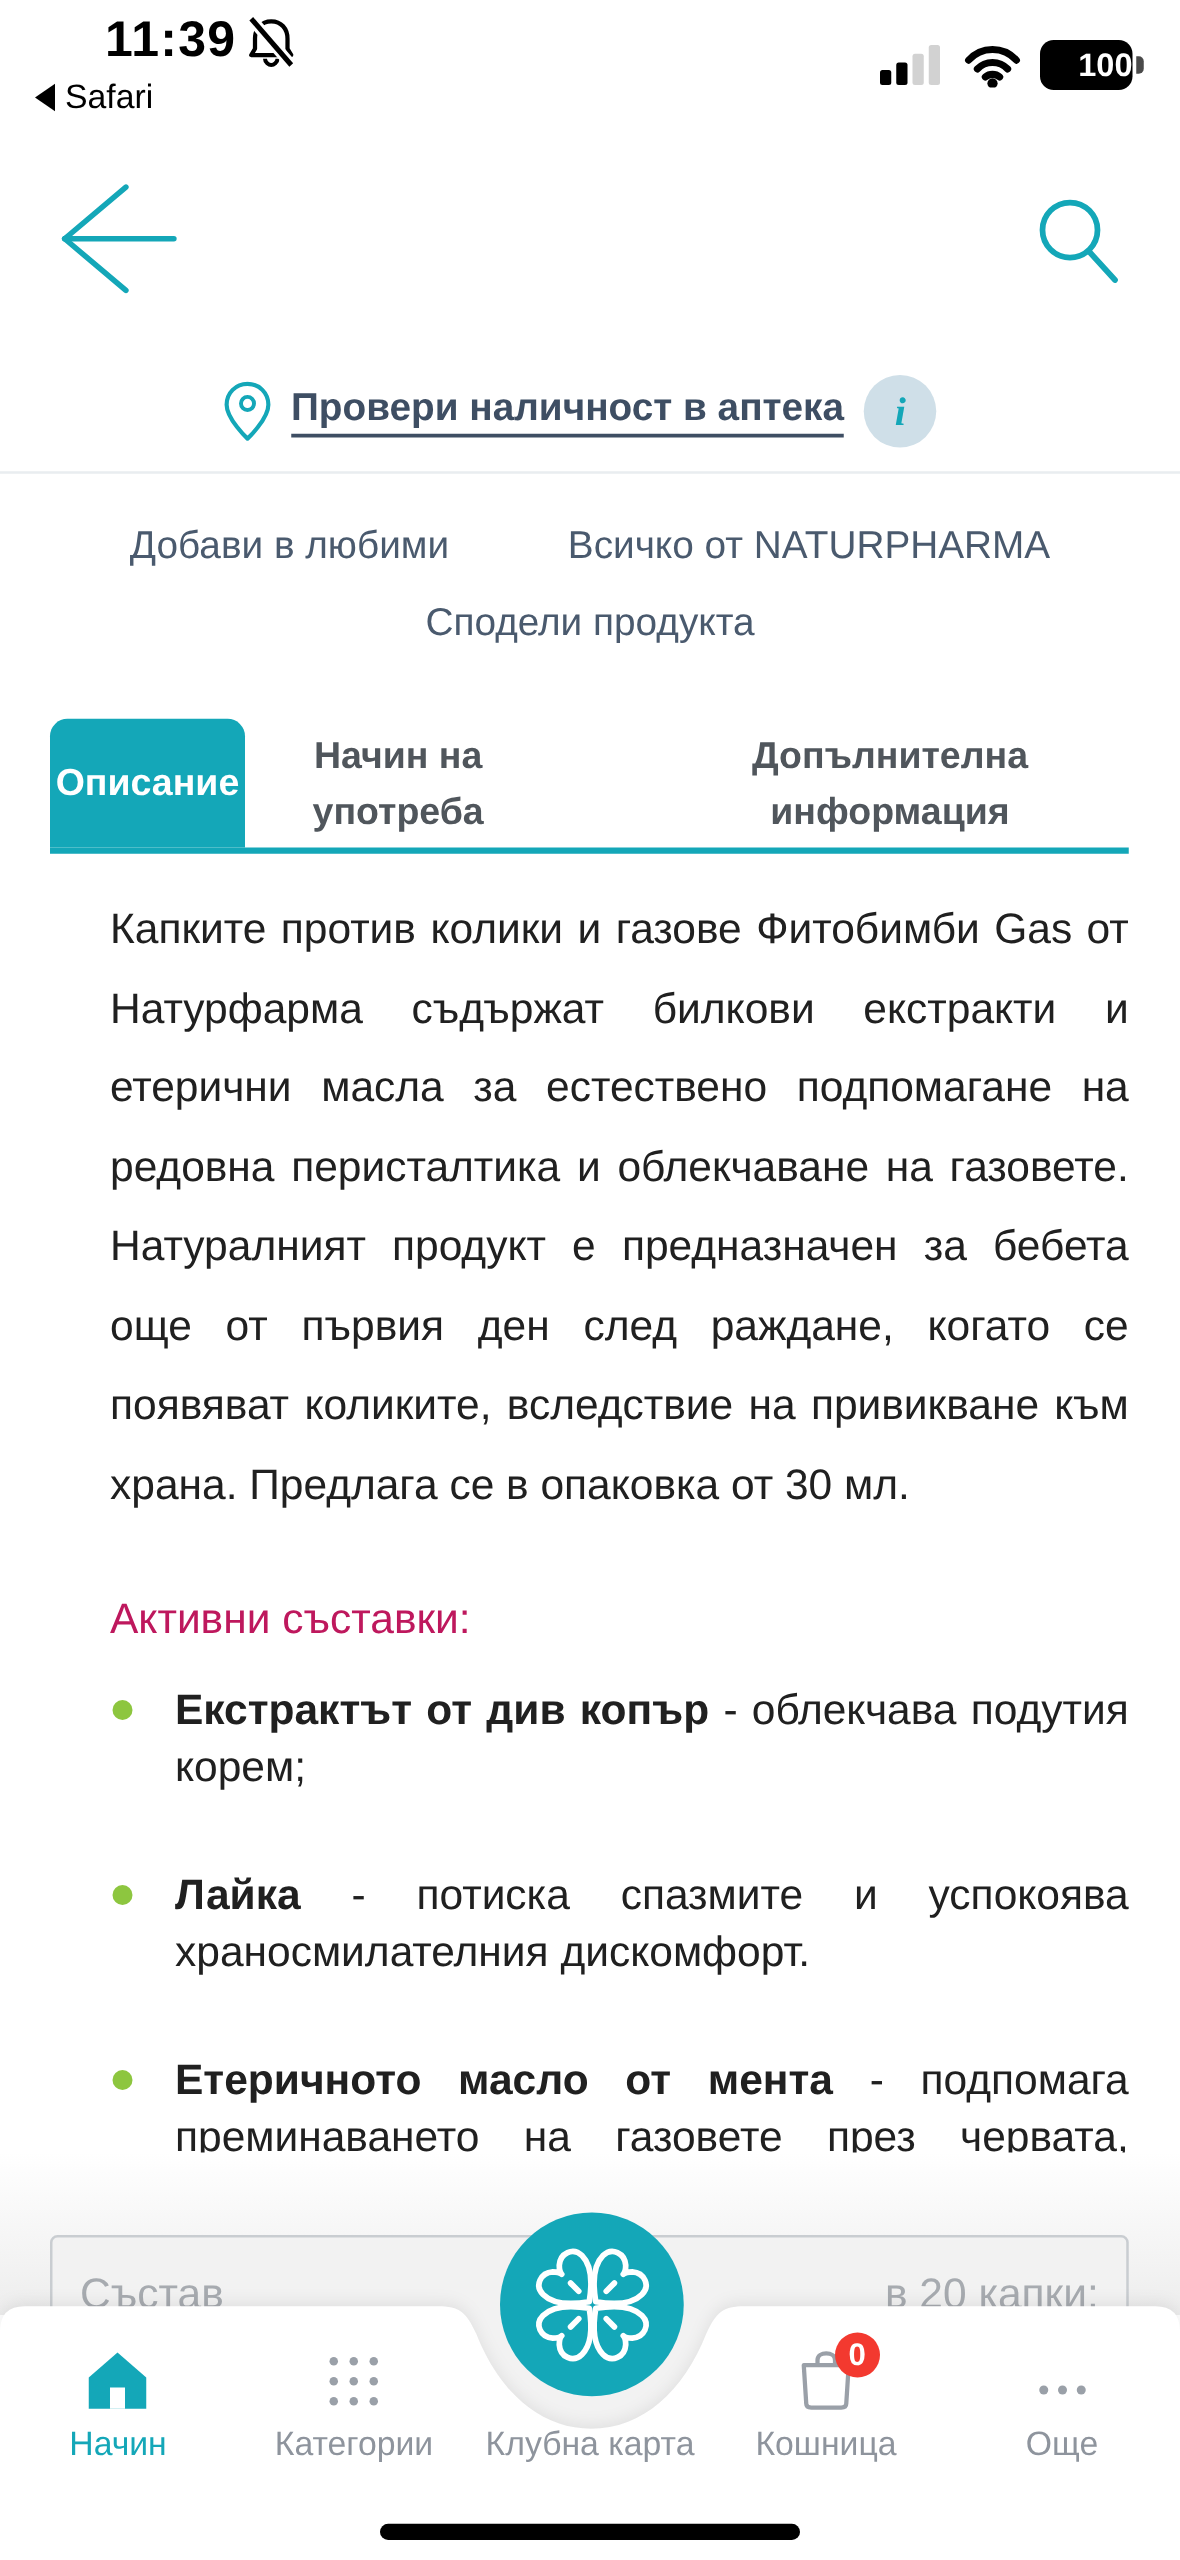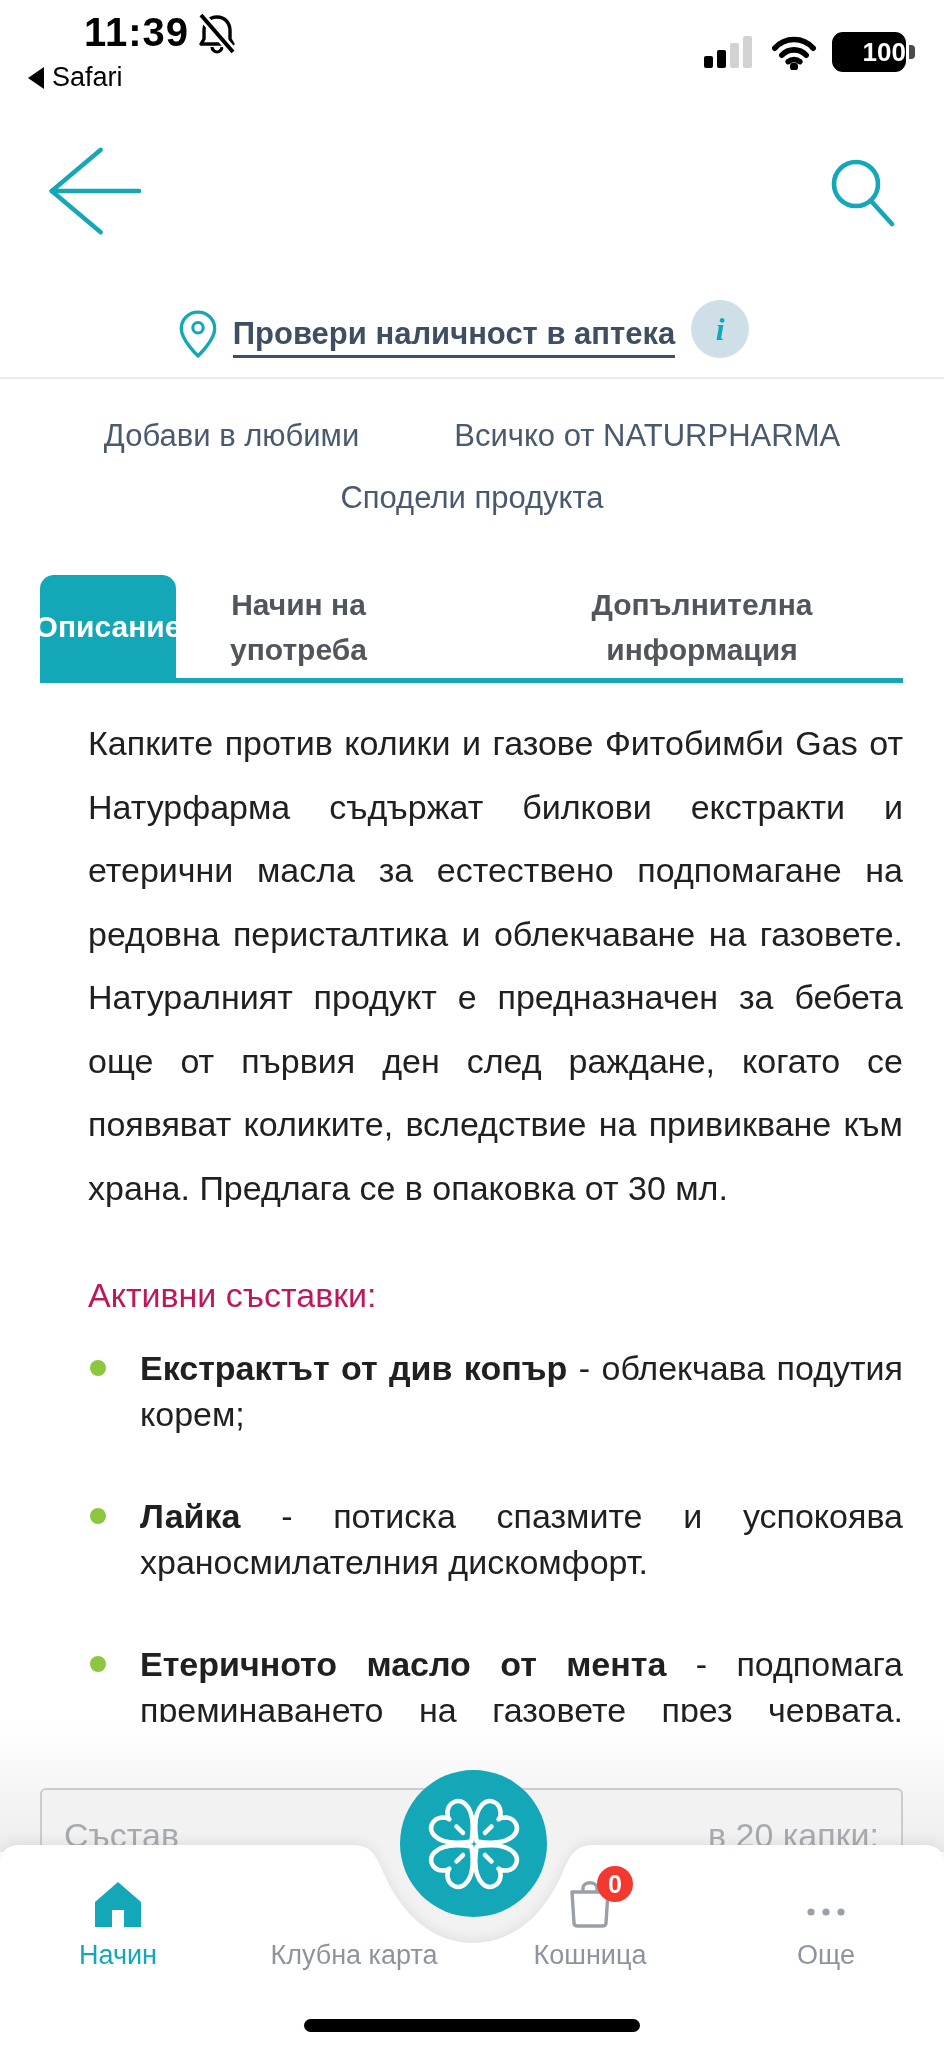--- a/index.html
+++ b/index.html
@@ -12,36 +12,36 @@
   .tri-left{width:0;height:0;border-top:11px solid transparent;border-bottom:11px solid transparent;border-right:16px solid #000;}
   .sb-right{position:absolute;top:32px;right:38px;display:flex;align-items:center;gap:15px;}
   .battery{position:relative;width:74px;height:40px;background:#000;border-radius:11px;color:#fff;font-size:26px;font-weight:700;display:flex;align-items:center;justify-content:flex-end;}
   .battery:after{content:"";position:absolute;right:-9px;top:13px;width:6px;height:14px;background:#4a4a4a;border-radius:0 4px 4px 0;}
 
   
   .back-btn{position:absolute;left:46px;top:146px;width:96px;height:90px;cursor:pointer;}
   .search-btn{position:absolute;right:48px;top:158px;width:66px;height:70px;cursor:pointer;}
 
   
-  .availability{position:absolute;top:300px;left:0;right:16px;display:flex;justify-content:center;align-items:flex-end;gap:16px;}
+  .availability{position:absolute;top:300px;left:0;right:16px;display:flex;justify-content:center;align-items:center;gap:16px;}
   .availability .label{font-size:31px;font-weight:700;color:#3e4e63;border-bottom:3px solid #3e4e63;padding-bottom:3px;}
   .info-badge{width:58px;height:58px;border-radius:50%;background:#cfdfe8;display:flex;align-items:center;justify-content:center;
     font-family:"Liberation Serif",serif;font-style:italic;font-weight:700;font-size:32px;color:#14a7b8;}
   .divider{position:absolute;top:377px;left:0;right:0;height:2px;background:#e9edf0;}
 
   
   .action-links{position:absolute;top:418px;left:40px;right:40px;color:#4a5a6e;}
   .al-row1{display:flex;justify-content:center;gap:95px;font-size:31px;}
   .al-row2{display:flex;justify-content:center;margin-top:26px;font-size:31px;}
   .action-links span{cursor:pointer;}
 
   
   .tabs{position:absolute;top:575px;left:40px;right:41px;height:103px;display:flex;border-bottom:5px solid #14a7b8;}
   .tab{display:flex;align-items:center;justify-content:center;text-align:center;font-size:30px;font-weight:700;color:#50565c;line-height:45px;cursor:pointer;}
-  .tab.active{width:136px;background:#14a7b8;color:#fff;border-radius:14px 14px 0 0;}
+  .tab.active{width:156px;background:#14a7b8;color:#fff;border-radius:14px 14px 0 0;}
   .tab.t2{width:245px;}
   .tab.t3{flex:1;padding-left:80px;}
 
   
   .content{position:absolute;top:712px;left:40px;right:41px;margin-left:48px;}
   .paragraph{font-size:34px;line-height:63.5px;color:#202020;text-align:justify;}
   .ing-heading{margin-top:56px;font-size:34px;font-weight:400;color:#be185d;}
   .ing-list{list-style:none;margin:30px 0 0 0;padding:0;}
   .ing-list li{position:relative;padding-left:52px;font-size:34px;line-height:46px;color:#202020;text-align:justify;margin-bottom:56px;}
   .bullet-dot{position:absolute;left:2px;top:15px;width:16px;height:16px;border-radius:50%;background:#8dc63f;}
@@ -192,20 +192,38 @@
       <div class="nav-item active">
         <span class="icon-slot">
           <svg width="50" height="48" viewBox="0 0 50 48">
             <path d="M25,2 L48,22 L48,47 L2,47 L2,22 Z" fill="#14a7b8"></path>
             <rect x="19" y="30" width="12" height="17" fill="#fff"></rect>
           </svg>
         </span>
         <span class="lbl">Начин</span>
       </div>
       <div class="nav-item">
+        <span class="icon-slot">
+          <svg width="46" height="46" viewBox="0 0 46 46">
+            <g fill="#9aa0a8">
+              <circle cx="7" cy="7" r="3.4"></circle>
+                <circle cx="23" cy="7" r="3.4"></circle>
+                <circle cx="39" cy="7" r="3.4"></circle>
+              <circle cx="7" cy="23" r="3.4"></circle>
+                <circle cx="23" cy="23" r="3.4"></circle>
+                <circle cx="39" cy="23" r="3.4"></circle>
+              <circle cx="7" cy="39" r="3.4"></circle>
+                <circle cx="23" cy="39" r="3.4"></circle>
+                <circle cx="39" cy="39" r="3.4"></circle>
+            </g>
+          </svg>
+        </span>
+        <span class="lbl">Категории</span>
+      </div>
+      <div class="nav-item">
         <span class="icon-slot"></span>
         <span class="lbl">Клубна карта</span>
       </div>
       <div class="nav-item">
         <span class="icon-slot">
           <svg width="46" height="50" viewBox="0 0 46 50">
             <path d="M5,14 L41,14 L39,45 Q39,48 35,48 L11,48 Q7,48 7,45 Z" fill="none" stroke="#9aa0a8" stroke-width="3.4" stroke-linejoin="round"></path>
             <path d="M16,14 L16,10 C16,3 30,3 30,10 L30,14" fill="none" stroke="#9aa0a8" stroke-width="3.4"></path>
           </svg>
           <span class="cart-badge">0</span>

